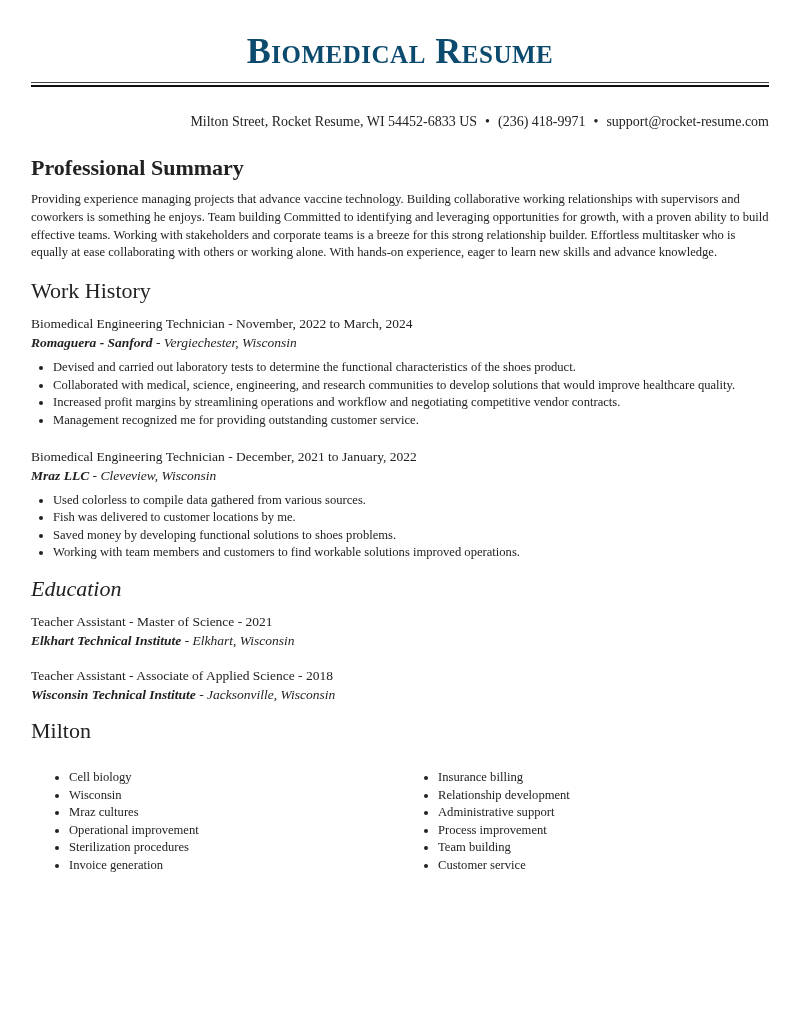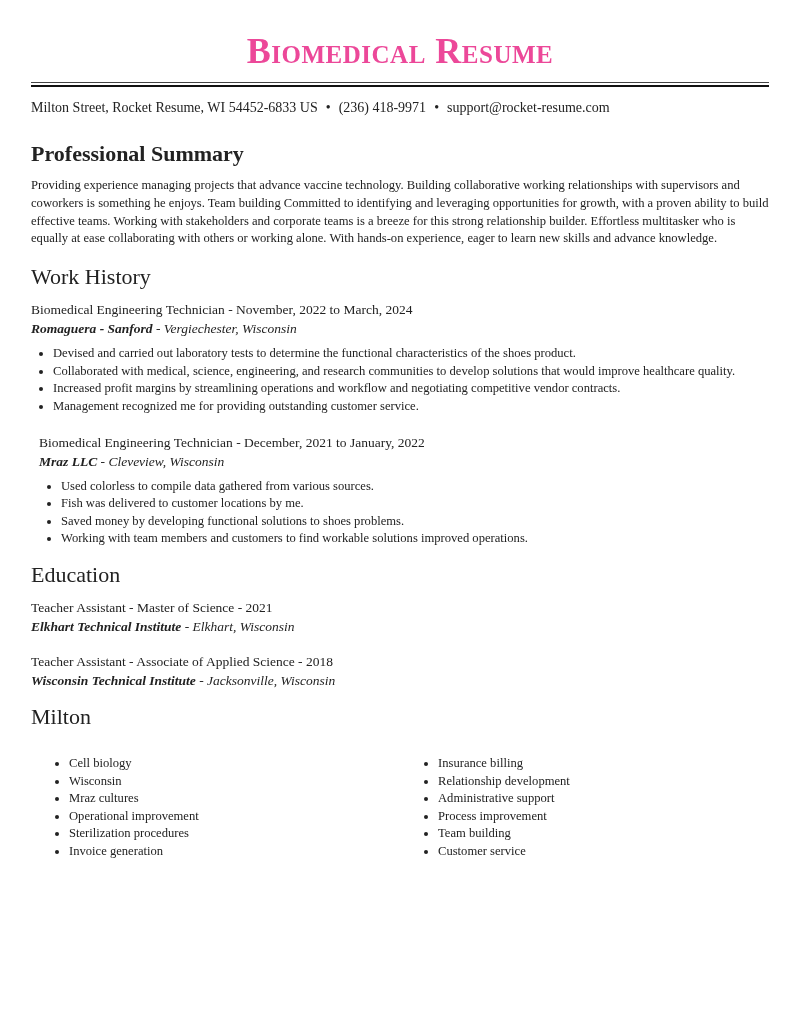--- a/index.html
+++ b/index.html
@@ -16,63 +16,63 @@
       text-align: center;
       font-family: "Liberation Serif", serif;
       font-weight: bold;
       font-variant: small-caps;
       font-size: 36px;
       letter-spacing: 0.5px;
       margin: 0;
       padding-top: 28px;
       height: 46px;
       line-height: 46px;
-      color: #ec4899;
+      color: #0c4a6e;
     }
     .rule { margin-top: 8px; }
     .rule .thin { height: 1px; background: #444; }
     .rule .gap { height: 2px; }
     .rule .thick { height: 2px; background: #111; }
     .contact {
-      text-align: left;
+      text-align: right;
       font-size: 14px;
-      margin-top: 12px;
+      margin-top: 26px;
       height: 18px;
       line-height: 18px;
     }
     .contact .sep { padding: 0 8px; }
     h2 {
       font-family: "Liberation Serif", serif;
       font-weight: normal;
       font-size: 22px;
       margin: 0;
       line-height: 26px;
       color: #222;
     }
     .summary-h { margin-top: 24px; font-weight: bold; }
     .summary {
       font-size: 12.6px;
       line-height: 17.8px;
       margin-top: 10px;
     }
     .work-h { margin-top: 16px; }
     .job { margin-top: 10px; }
-    .job + .job { margin-top: 17px; margin-left: 8px; }
+    .job + .job { margin-top: 17px; }
     .line1 { font-size: 13.5px; line-height: 19px; }
     .line1 b { font-weight: normal; }
     .line2 { font-size: 13.5px; line-height: 19px; font-style: italic; }
     .line2 b { font-weight: bold; }
     ul.bullets {
       margin: 7px 0 0 0;
       padding-left: 22px;
       font-size: 12.6px;
       line-height: 17.6px;
     }
     ul.bullets li { padding-left: 0; }
-    .edu-h { margin-top: 14px; }
+    .edu-h { margin-top: 14px; font-style: italic; }
     .edu { margin-top: 10px; }
     .edu + .edu { margin-top: 16px; }
     .skills-h { margin-top: 14px; }
     .skills {
       display: flex;
       margin-top: 9px;
     }
     .skills ul {
       margin: 16px;
       padding-left: 22px;

